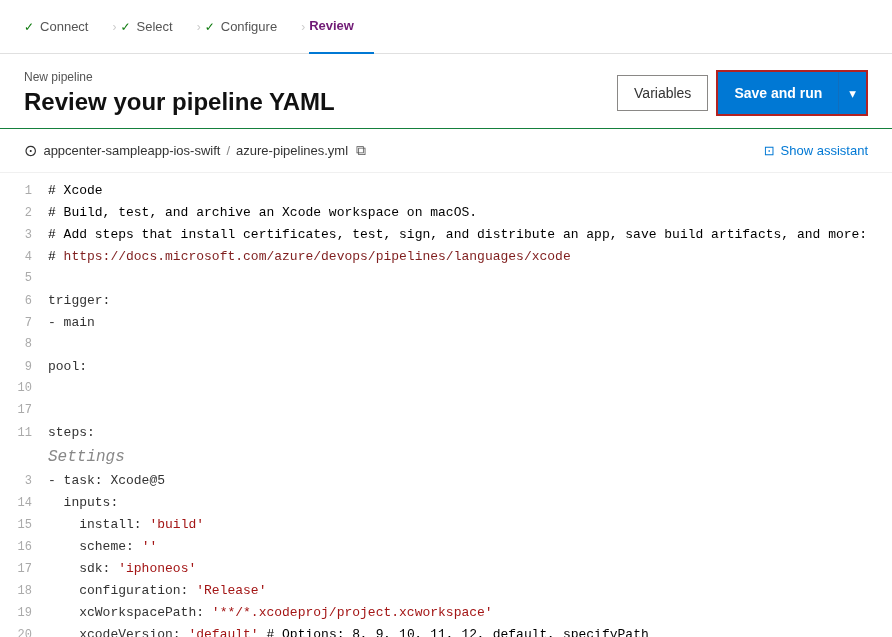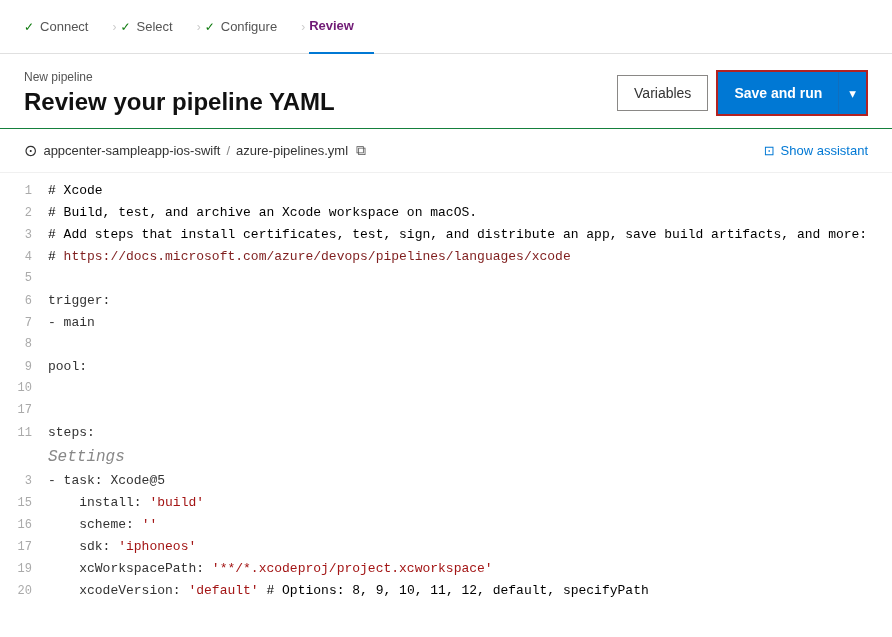--- a/index.html
+++ b/index.html
@@ -275,32 +275,40 @@
     </div>
     <div class="code-line">
       <div class="line-num"></div>
       <div class="line-content"><span class="settings-label">Settings</span></div>
     </div>
     <div class="code-line">
       <div class="line-num">3</div>
       <div class="line-content">- task: Xcode@5</div>
     </div>
     <div class="code-line">
+      <div class="line-num">14</div>
+      <div class="line-content">  inputs:</div>
+    </div>
+    <div class="code-line">
       <div class="line-num">15</div>
       <div class="line-content"><span>    install: </span><span class="str">'build'</span></div>
     </div>
     <div class="code-line">
       <div class="line-num">16</div>
       <div class="line-content"><span>    scheme: </span><span class="str">''</span></div>
     </div>
     <div class="code-line">
       <div class="line-num">17</div>
       <div class="line-content"><span>    sdk: </span><span class="str">'iphoneos'</span></div>
     </div>
     <div class="code-line">
+      <div class="line-num">18</div>
+      <div class="line-content"><span>    configuration: </span><span class="str">'Release'</span></div>
+    </div>
+    <div class="code-line">
       <div class="line-num">19</div>
       <div class="line-content"><span>    xcWorkspacePath: </span><span class="str">'**/*.xcodeproj/project.xcworkspace'</span></div>
     </div>
     <div class="code-line">
       <div class="line-num">20</div>
       <div class="line-content"><span>    xcodeVersion: </span><span class="str">'default'</span><span> </span><span class="comment"># Options: 8, 9, 10, 11, 12, default, specifyPath</span></div>
     </div>
   </div>
 
 </body></html>

